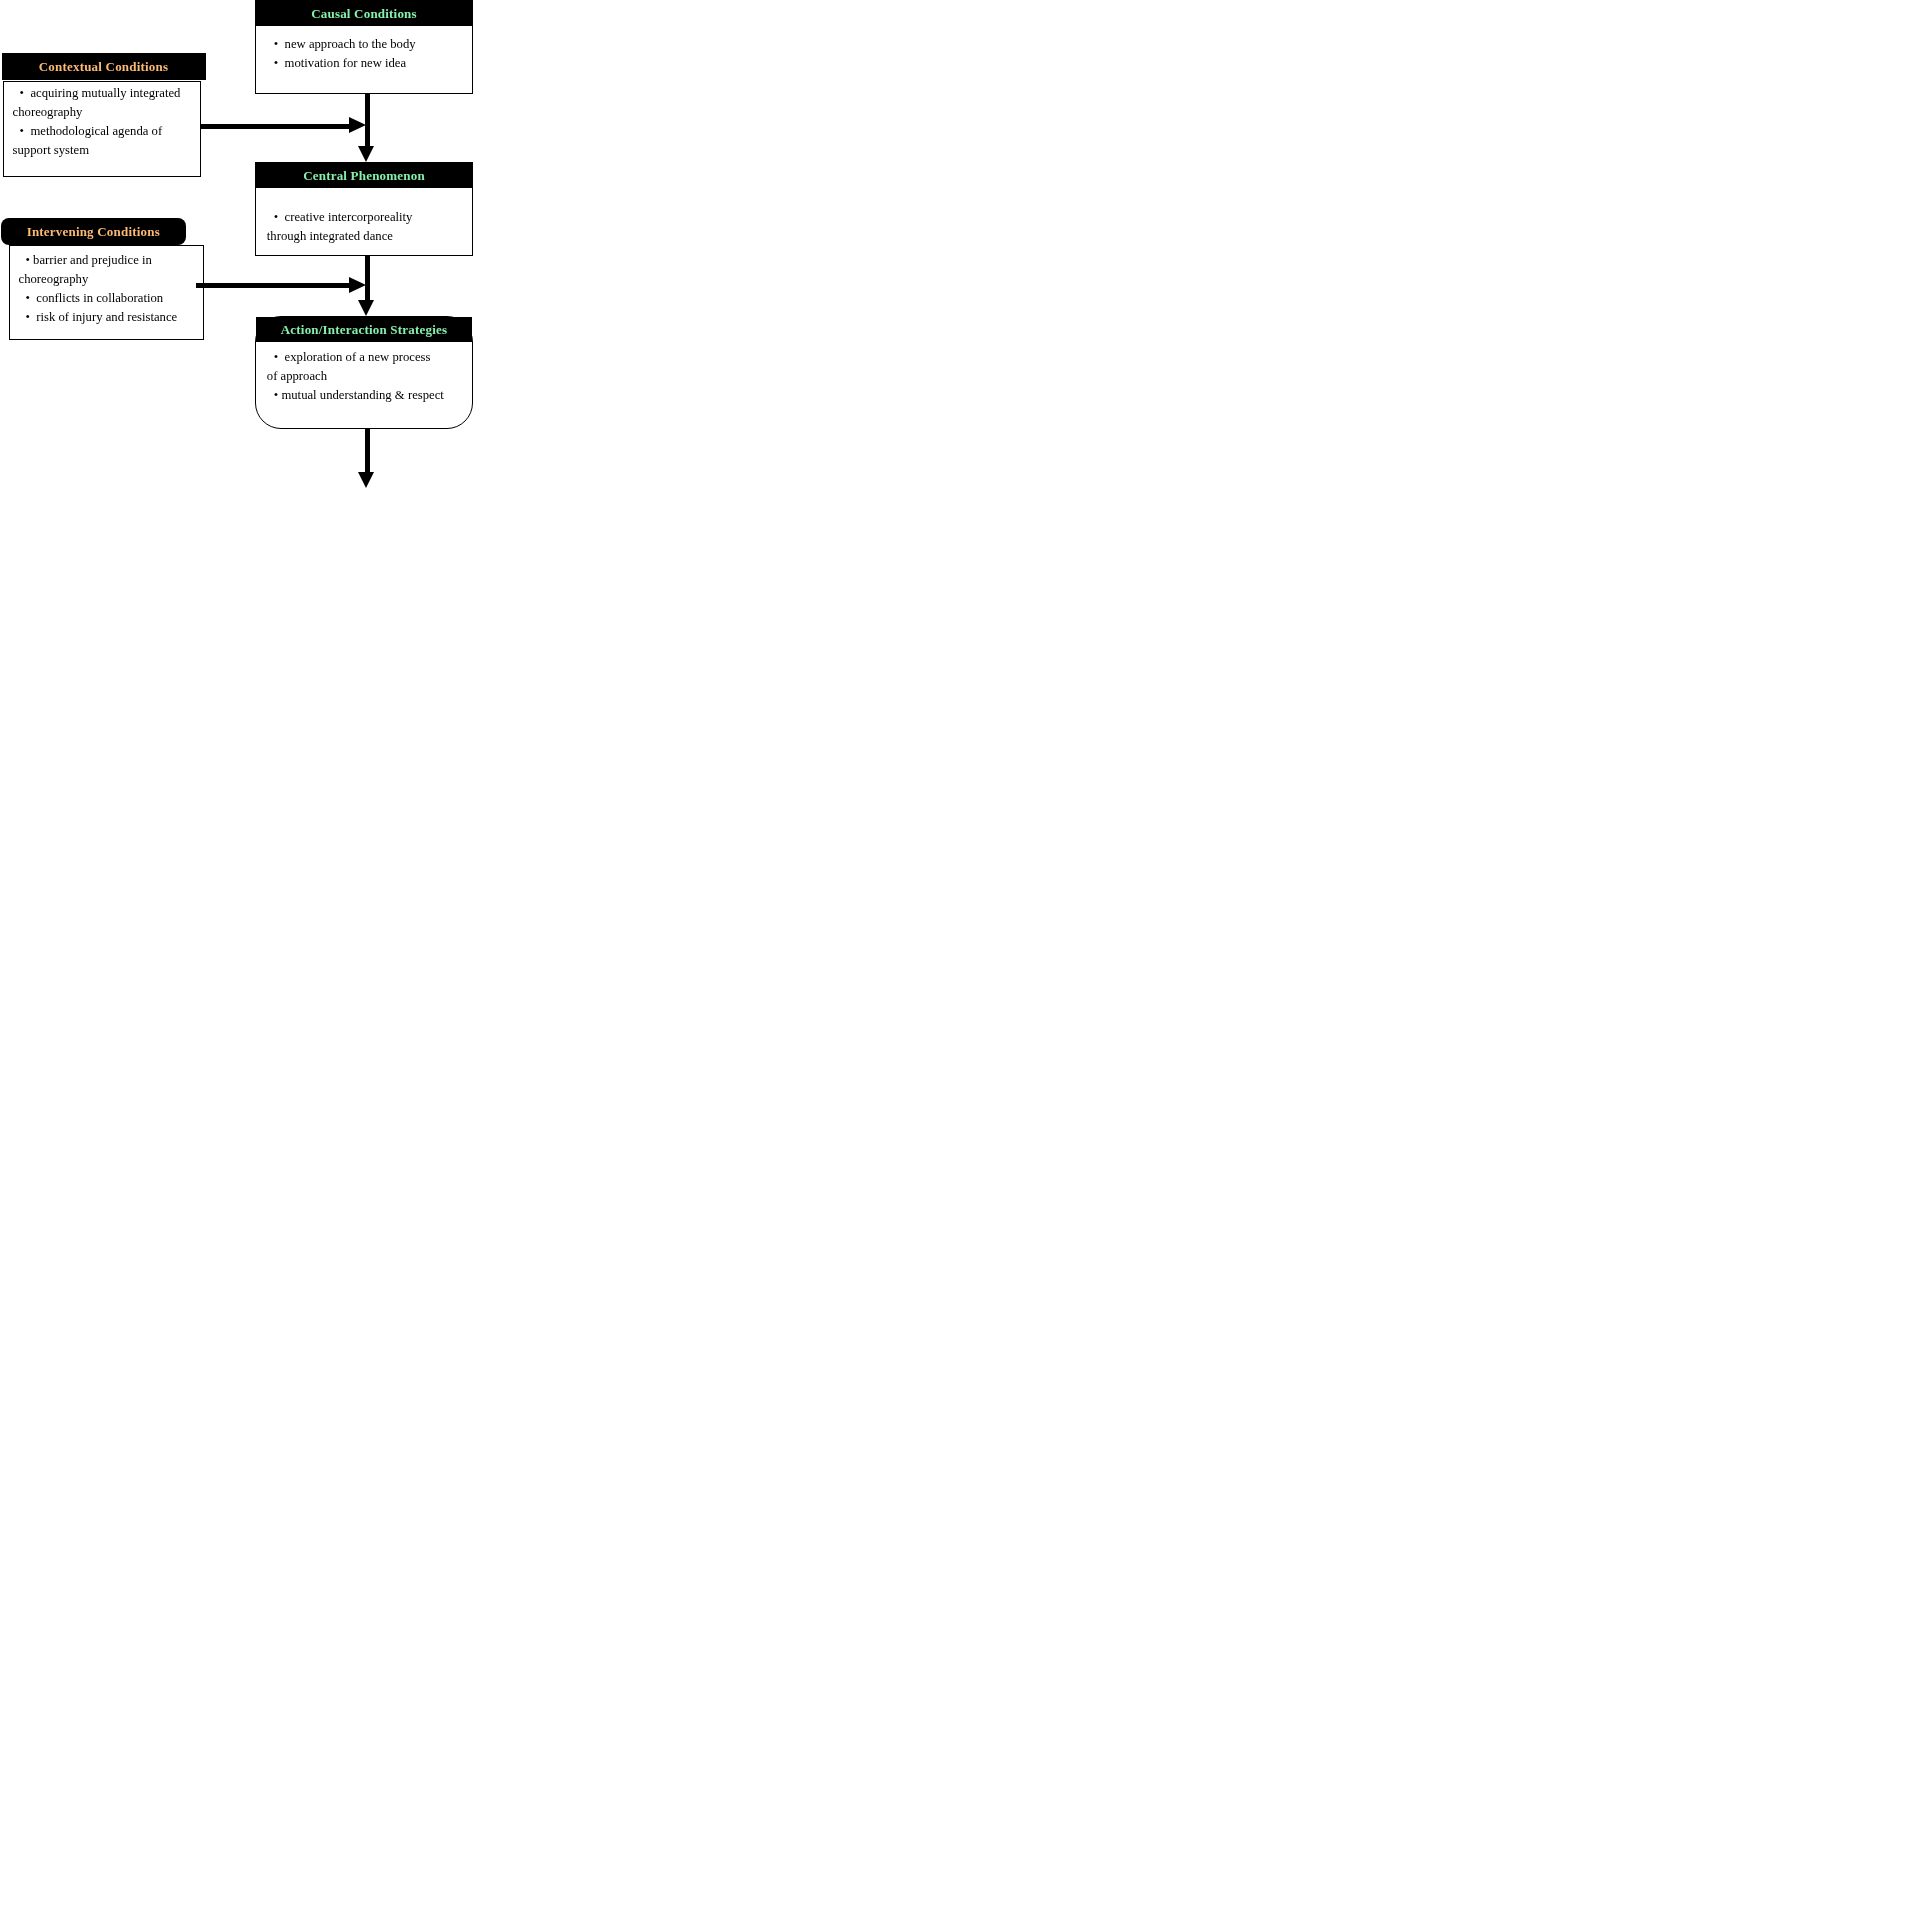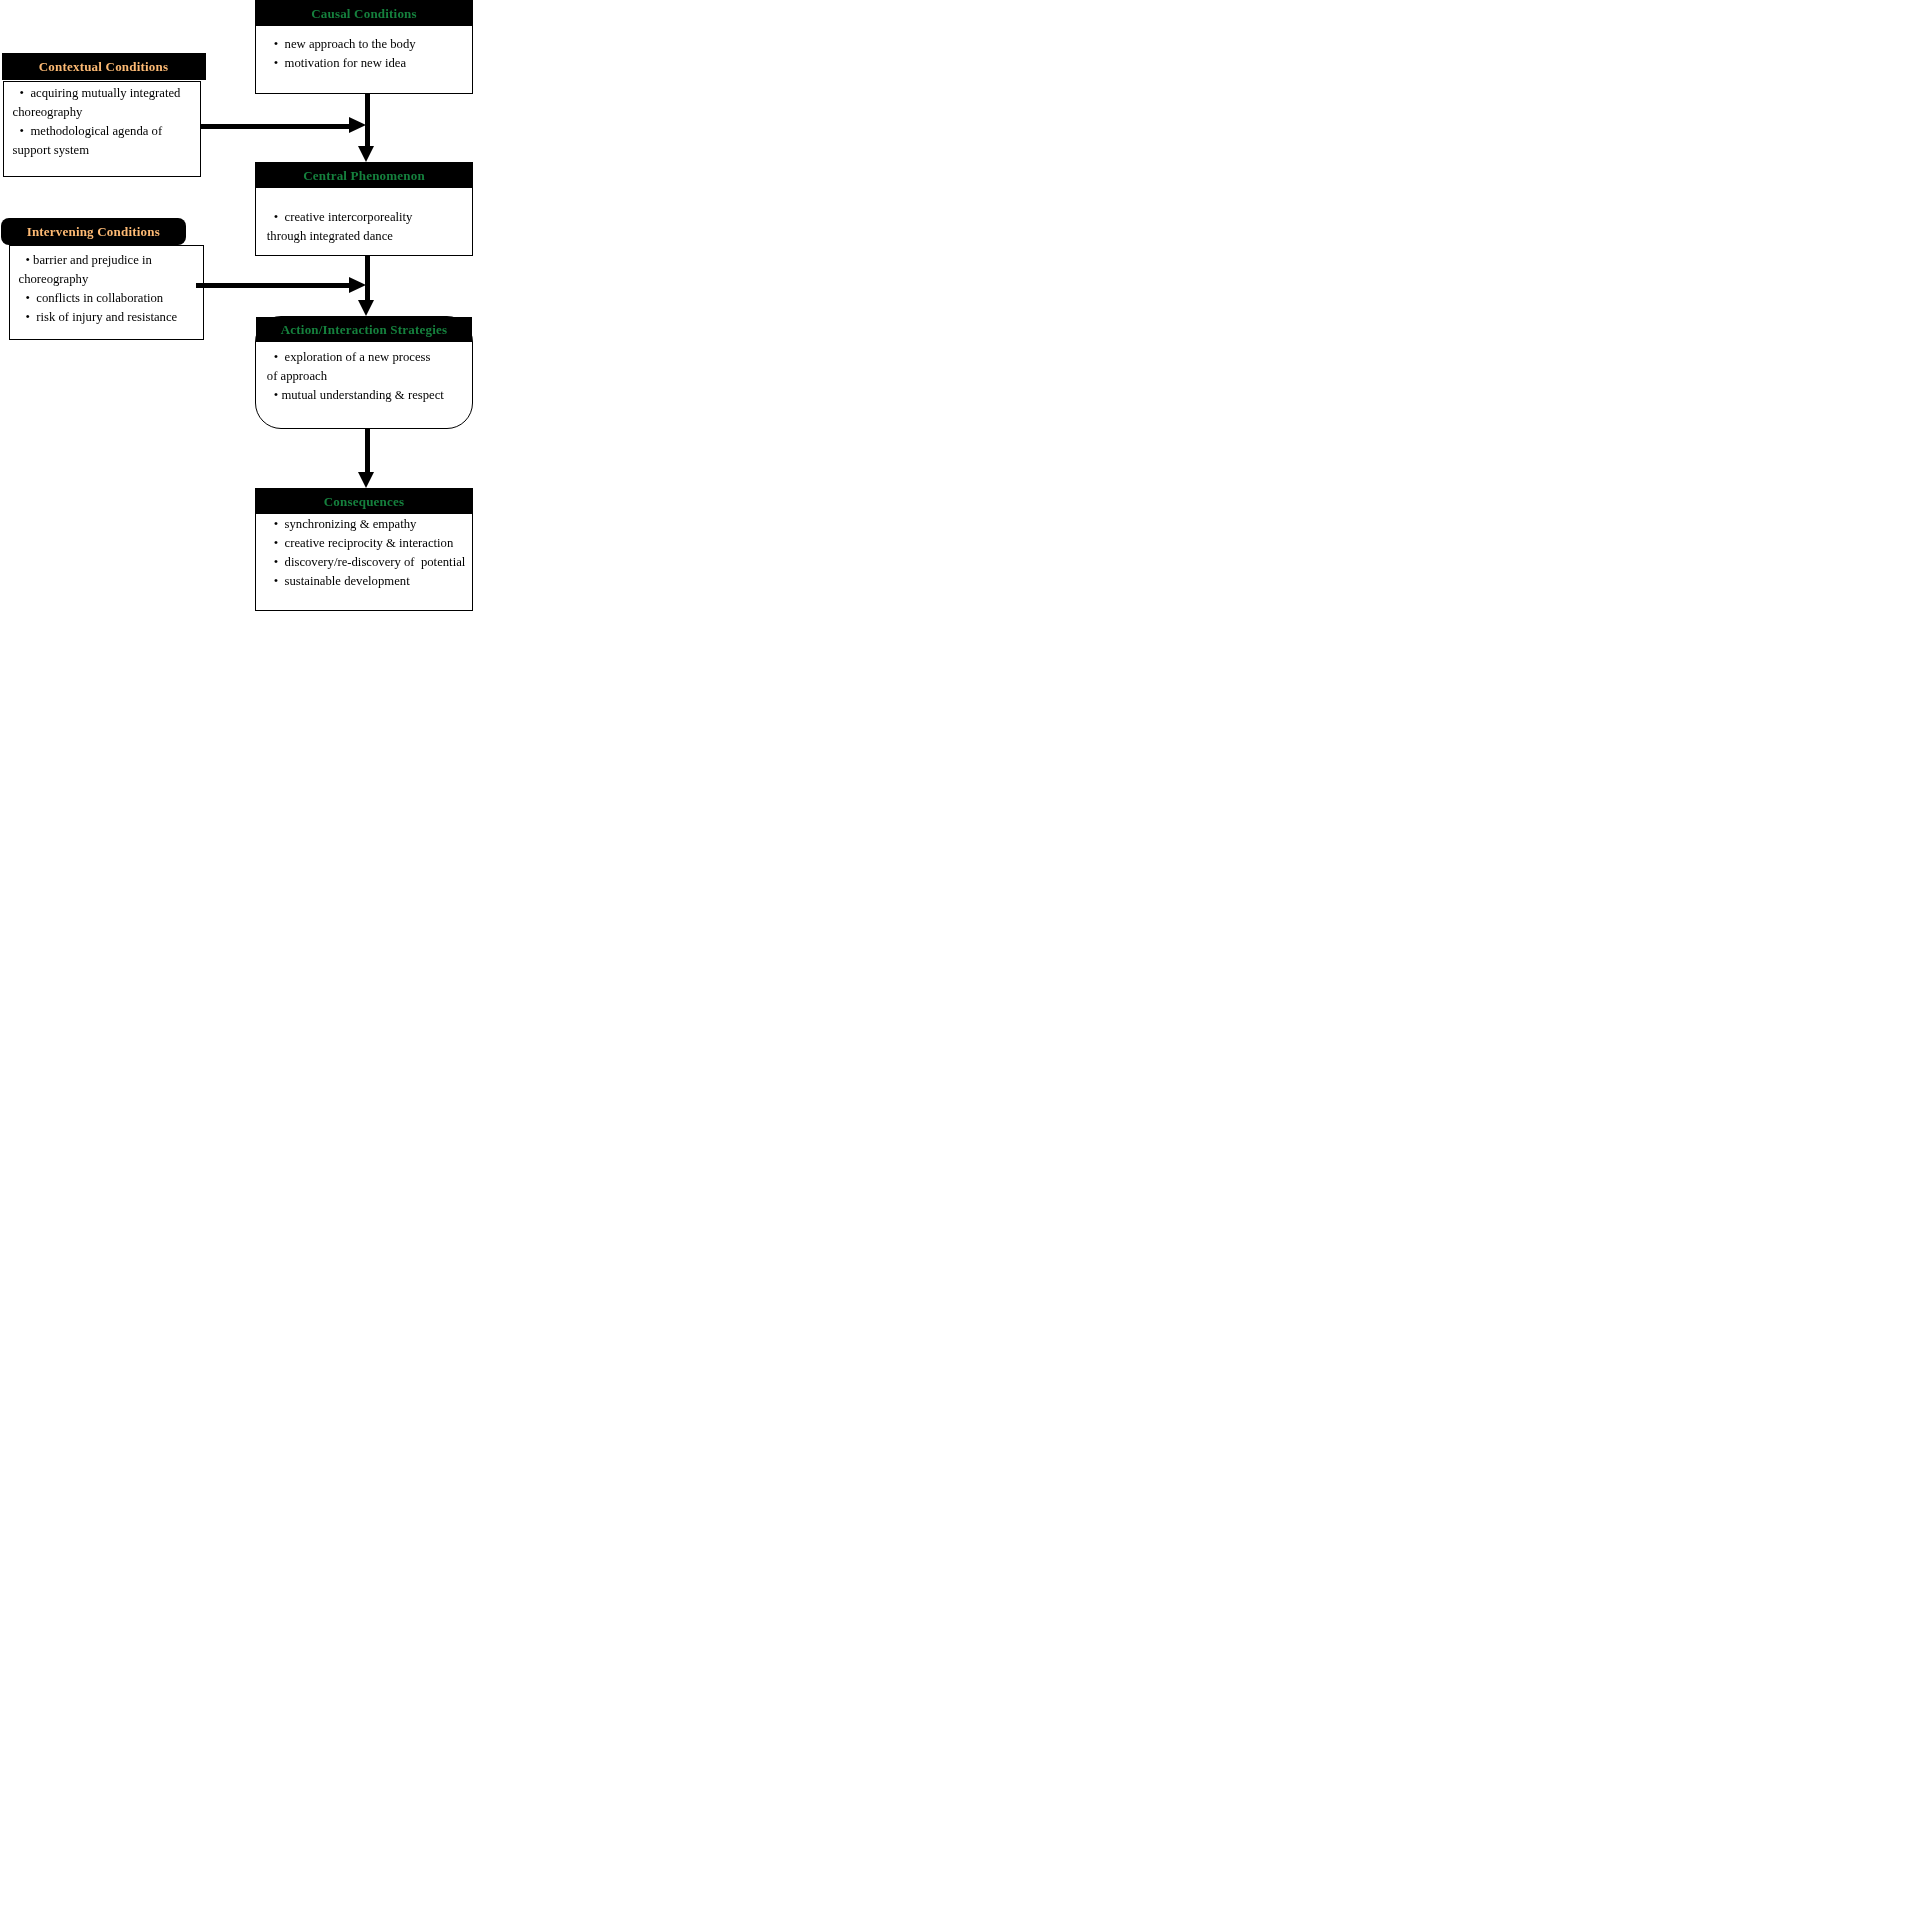--- a/index.html
+++ b/index.html
@@ -13,21 +13,21 @@
     overflow: hidden;
   }
   .box {
     position: absolute;
     box-sizing: border-box;
     background: #ffffff;
     border: 1.9px solid #000000;
   }
   .hdr {
     background: #000000;
-    color: #15803d;
+    color: #86efac;
     font-weight: bold;
     font-size: 13px;
     display: flex;
     align-items: center;
     justify-content: center;
     height: 25.4px;
     letter-spacing: 0.2px;
   }
   .lhdr {
     position: absolute;
@@ -140,29 +140,20 @@
 
   <section class="box action">
     <div class="hdr">Action/Interaction Strategies</div>
     <div class="bdy">
       <div class="bullet">•  exploration of a new process
 of approach</div>
       <div class="bullet">• mutual understanding &amp; respect</div>
     </div>
   </section>
 
-  <section class="box consequences">
-    <div class="hdr">Consequences</div>
-    <div class="bdy">
-      <div class="bullet">•  synchronizing &amp; empathy</div>
-      <div class="bullet">•  creative reciprocity &amp; interaction</div>
-      <div class="bullet">•  discovery/re-discovery of  potential</div>
-      <div class="bullet">•  sustainable development</div>
-    </div>
-  </section>
 
   <div class="vshaft a1"></div>
   <div class="head-down h1"></div>
 
   <div class="vshaft a2"></div>
   <div class="head-down h2"></div>
 
   <div class="vshaft a3"></div>
   <div class="head-down h3"></div>
 

